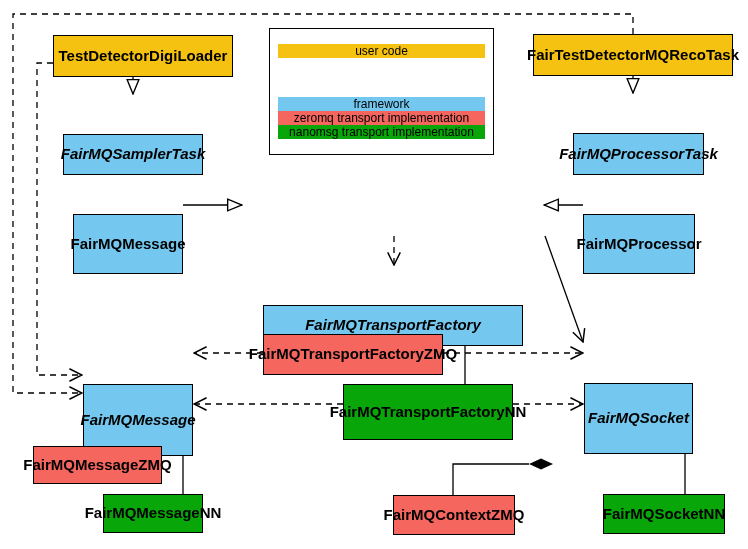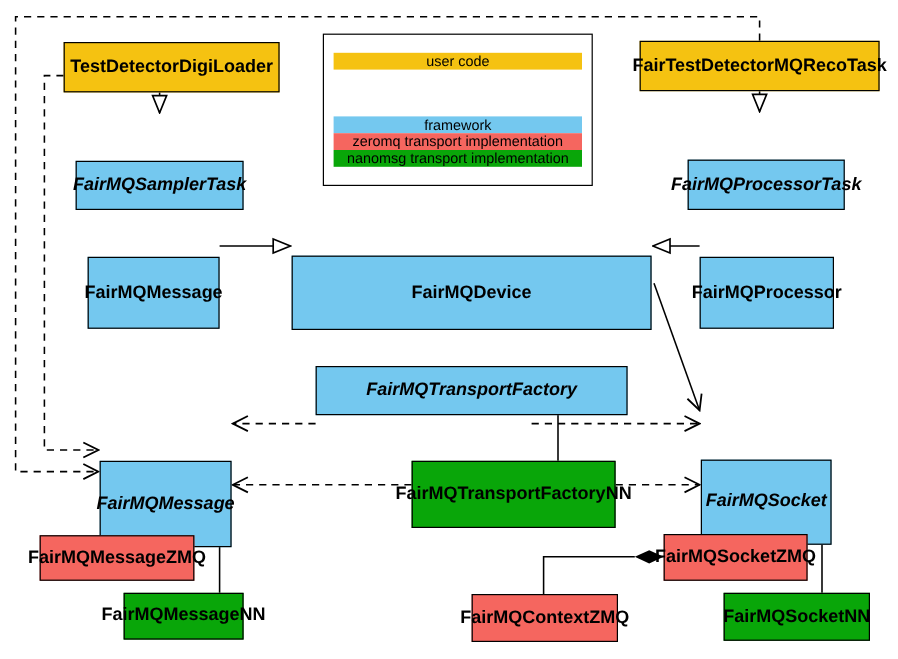--- a/index.html
+++ b/index.html
@@ -82,30 +82,29 @@
     <div class="lg-bar nn">nanomsg transport implementation</div>
   </div>
 
   <div class="node user" style="left:53px;top:35px;width:180px;height:42px">TestDetectorDigiLoader</div>
   <div class="node fw abstract" style="left:63px;top:95px;width:140px;height:41px">FairMQSamplerTask</div>
 
   <div class="node user" style="left:533px;top:34px;width:200px;height:42px">FairTestDetectorMQRecoTask</div>
   <div class="node fw abstract" style="left:573px;top:94px;width:131px;height:42px">FairMQProcessorTask</div>
 
   <div class="node fw" style="left:73px;top:175px;width:110px;height:60px">FairMQMessage</div>
-  <div class="node fw" style="left:243px;top:174px;width:300px;height:62px">FairMQDevice</div>
   <div class="node fw" style="left:583px;top:175px;width:112px;height:60px">FairMQProcessor</div>
 
   <div class="node fw abstract" style="left:263px;top:266px;width:260px;height:41px">FairMQTransportFactory</div>
 
+  <div class="node zmq" style="left:263px;top:334px;width:180px;height:41px">FairMQTransportFactoryZMQ</div>
   <div class="node nn" style="left:343px;top:384px;width:170px;height:56px">FairMQTransportFactoryNN</div>
 
   <div class="node fw abstract" style="left:83px;top:345px;width:110px;height:72px">FairMQMessage</div>
   <div class="node fw abstract" style="left:584px;top:344px;width:109px;height:71px">FairMQSocket</div>
 
   <div class="node zmq" style="left:33px;top:446px;width:129px;height:38px">FairMQMessageZMQ</div>
   <div class="node nn" style="left:103px;top:494px;width:100px;height:39px">FairMQMessageNN</div>
 
   <div class="node zmq" style="left:393px;top:495px;width:122px;height:40px">FairMQContextZMQ</div>
-  <div class="node zmq" style="left:553px;top:445px;width:120px;height:39px">FairMQSocketZMQ</div>
   <div class="node nn" style="left:603px;top:494px;width:122px;height:40px">FairMQSocketNN</div>
 
 </div>
 
 </body></html>

